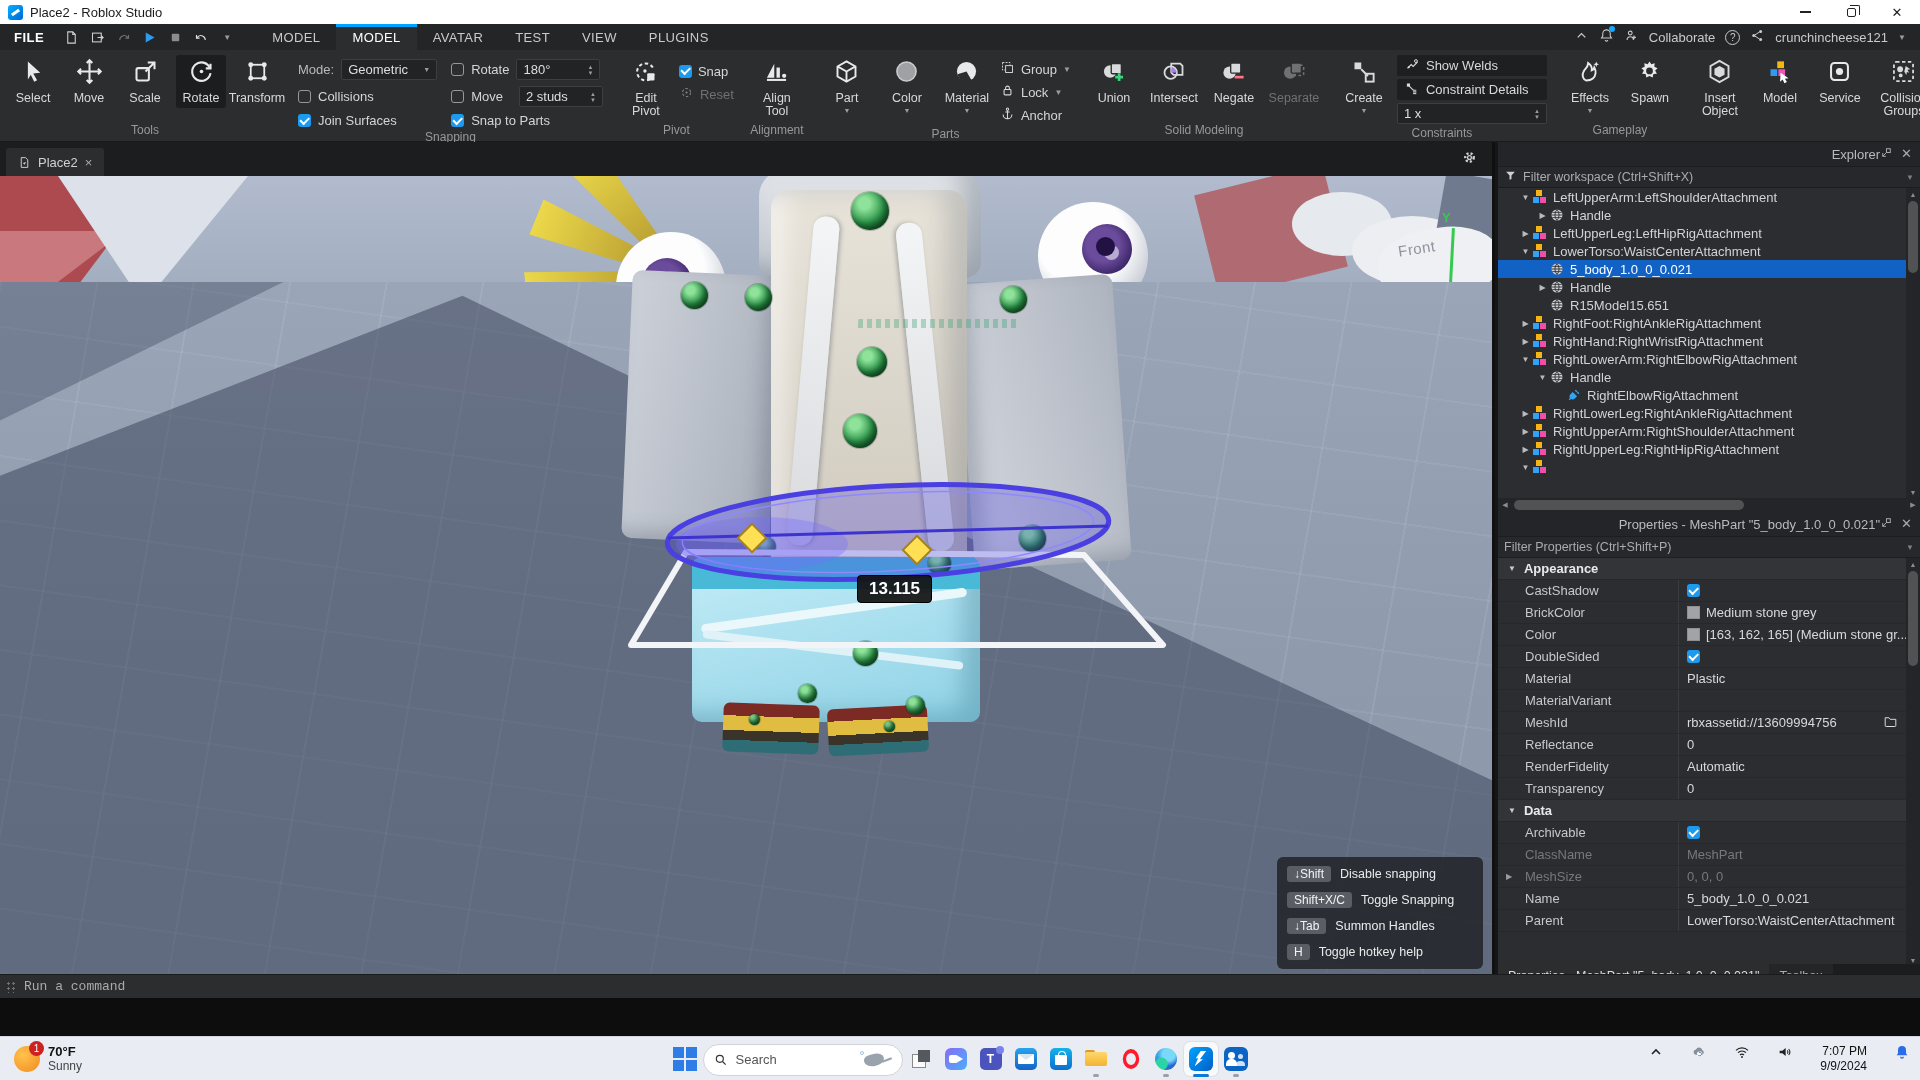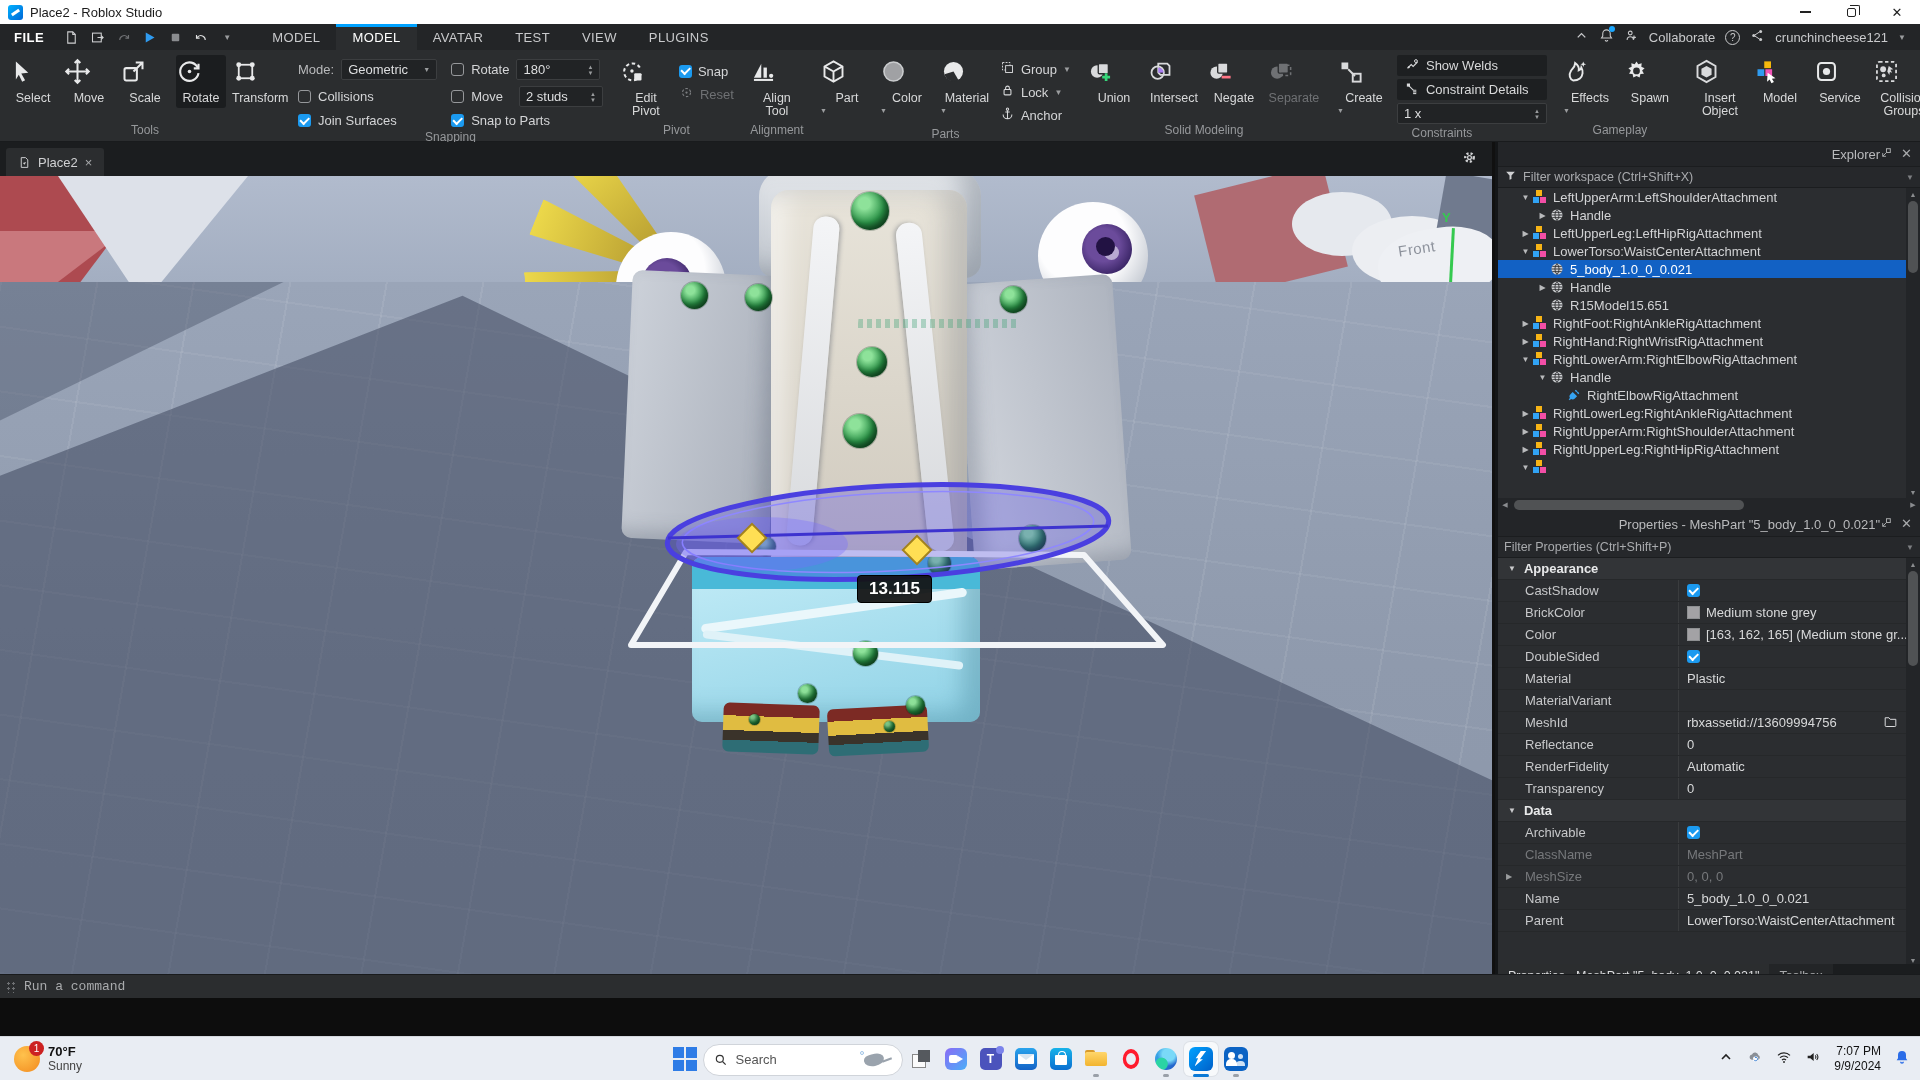--- a/index.html
+++ b/index.html
@@ -32,21 +32,21 @@
   .belldot::after{content:"";position:absolute;right:-1px;top:-2px;width:6px;height:6px;border-radius:50%;background:#19a7ff}
   .qmark{width:15px;height:15px;border:1.3px solid #c9cacc;border-radius:50%;font-size:10px;display:flex;align-items:center;justify-content:center}
   .carettxt{font-size:8px;color:#9a9c9e}
 
   
   .ribbon{position:absolute;left:0;top:50px;width:1920px;height:92px;background:#2b2d2f;display:flex;align-items:stretch;border-bottom:1px solid #191b1d}
   .rgroup{display:flex;flex-direction:column;padding:5px 8px 0 8px}
   .rbody{display:flex;gap:6px;flex:1;align-items:flex-start}
   .rcap{text-align:center;color:#96989b;font-size:12px;padding:2px 0 4px 0}
   .rsep{width:1px;background:#1e2022;margin:0}
-  .rbig{display:flex;flex-direction:column;width:54px;padding:3px 0;border-radius:3px}
+  .rbig{display:flex;flex-direction:column;align-items:center;width:54px;padding:3px 0;border-radius:3px}
   .rbig.active{background:#1b1d1f}
   .rbig .ric svg{width:27px;height:27px}
   .rlbl{font-size:12.5px;color:#d8d9da;text-align:center;line-height:13px;margin-top:3px;white-space:pre-line}
   .rcaret{font-size:7px;color:#9a9c9e;margin-top:2px}
   .rsmall{display:flex;align-items:center;gap:6px;font-size:13px;color:#d4d5d7;height:20px}
   .rsmall svg{width:15px;height:15px}
   .rcol{display:flex;flex-direction:column;gap:3px;justify-content:center}
   .chk{width:13px;height:13px;border-radius:3px;flex:none}
   .chk.on{background:#1b9af0}
   .chk.on::after{content:"";display:block;width:7px;height:3.5px;border-left:2px solid #fff;border-bottom:2px solid #fff;transform:rotate(-45deg);margin:2.5px 0 0 2px}
@@ -157,21 +157,21 @@
   .app.activeapp{background:#f7f9fb;box-shadow:0 0 0 1px #dde1e7}
   .app.activeapp::after{content:"";position:absolute;bottom:-1px;left:9px;width:16px;height:3px;border-radius:2px;background:#0b79d6}
   .winlogo{display:grid;grid-template-columns:11px 11px;grid-template-rows:11px 11px;gap:2px}
   .winlogo i{background:#2e7ce6}
   .searchpill{width:200px;height:32px;border-radius:16px;background:#fff;border:1px solid #d0d4da;display:flex;align-items:center;padding:0 10px;gap:8px;color:#555;font-size:13px}
   .searchpill svg{width:14px;height:14px}
   .ray{margin-left:auto;width:34px;height:22px;position:relative}
   .ray .body{position:absolute;left:6px;top:5px;width:20px;height:12px;background:#9aa3ad;border-radius:50% 50% 60% 60%;transform:rotate(-10deg)}
   .ray .tail{position:absolute;right:0;top:10px;width:10px;height:2px;background:#9aa3ad;transform:rotate(-20deg)}
   .ray .bub{position:absolute;left:2px;top:2px;width:4px;height:4px;border:1px solid #9fc4e8;border-radius:50%}
-  .tray{position:absolute;right:10px;display:flex;align-items:center;gap:13px;color:#111}
+  .tray{position:absolute;right:10px;display:flex;align-items:flex-start;gap:27px;color:#111}
   .tray svg{width:16px;height:16px}
   .traytime{text-align:right;font-size:12px;line-height:15px}
   .tvsq{position:relative;width:18px;height:18px}
   .tvsq::before{content:"";position:absolute;left:0;top:4px;width:12px;height:12px;background:#fbfbfb;border:1px solid #888}
   .tvsq::after{content:"";position:absolute;left:6px;top:0;width:12px;height:12px;background:#55595e}
   .folder{position:relative;width:22px;height:17px}
   .folder::before{content:"";position:absolute;left:0;top:0;width:10px;height:5px;background:#d99b2b;border-radius:2px 2px 0 0}
   .folder::after{content:"";position:absolute;left:0;top:2px;width:22px;height:14px;background:linear-gradient(180deg,#ffd66b,#f2b42f);border-radius:2px}
   .opera{width:20px;height:20px;border:4px solid #ff1b2d;border-radius:50%;transform:scaleX(.82)}
   .edge{width:22px;height:22px;border-radius:50%;background:radial-gradient(circle at 30% 72%,#2bd4a4 0 26%,transparent 30%),radial-gradient(circle at 62% 30%,#7ad9f8 0 30%,transparent 55%),linear-gradient(135deg,#3fb7ee,#1e54c4)}
@@ -712,20 +712,38 @@
       <ellipse cx="888" cy="356" rx="221" ry="46" fill="rgba(72,62,226,0.30)" stroke="#4a3fe0" stroke-width="5" transform="rotate(-3 888 356)"></ellipse>
       <ellipse cx="888" cy="356" rx="206" ry="39" fill="none" stroke="#8f88ff" stroke-width="1.5" transform="rotate(-3 888 356)"></ellipse>
       <ellipse cx="762" cy="368" rx="86" ry="27" fill="rgba(120,110,255,0.35)"></ellipse>
       <path d="M668 362 L1108 350" stroke="#3d33cf" stroke-width="3"></path>
       <rect x="-10" y="-10" width="20" height="20" transform="translate(752,362) rotate(45)" fill="#ffdf54" stroke="#a3821e" stroke-width="2"></rect>
       <rect x="-10" y="-10" width="20" height="20" transform="translate(917,374) rotate(45)" fill="#ffdf54" stroke="#a3821e" stroke-width="2"></rect>
     </svg>
 
     <div class="vlabel" style="left:857px;top:399px">13.115</div>
 
+    <div class="hotkeys" id="hotkeyBox">
+        <div class="hkrow">
+          <span class="hkkey">↓Shift</span>
+          <span class="hklbl">Disable snapping</span>
+        </div>
+        <div class="hkrow">
+          <span class="hkkey">Shift+X/C</span>
+          <span class="hklbl">Toggle Snapping</span>
+        </div>
+        <div class="hkrow">
+          <span class="hkkey">↓Tab</span>
+          <span class="hklbl">Summon Handles</span>
+        </div>
+        <div class="hkrow">
+          <span class="hkkey">H</span>
+          <span class="hklbl">Toggle hotkey help</span>
+        </div>
+      </div>
   </div>
 
   <div class="rightcol">
 
     <div>
       <div class="panelhdr">
         <span class="ttl">Explorer</span>
         <span class="hic">
             <span><svg viewBox="0 0 24 24">
                 <path d="M5 13v6h6M5 19l7-7" stroke="#a9abad" stroke-width="1.8" fill="none"></path>

